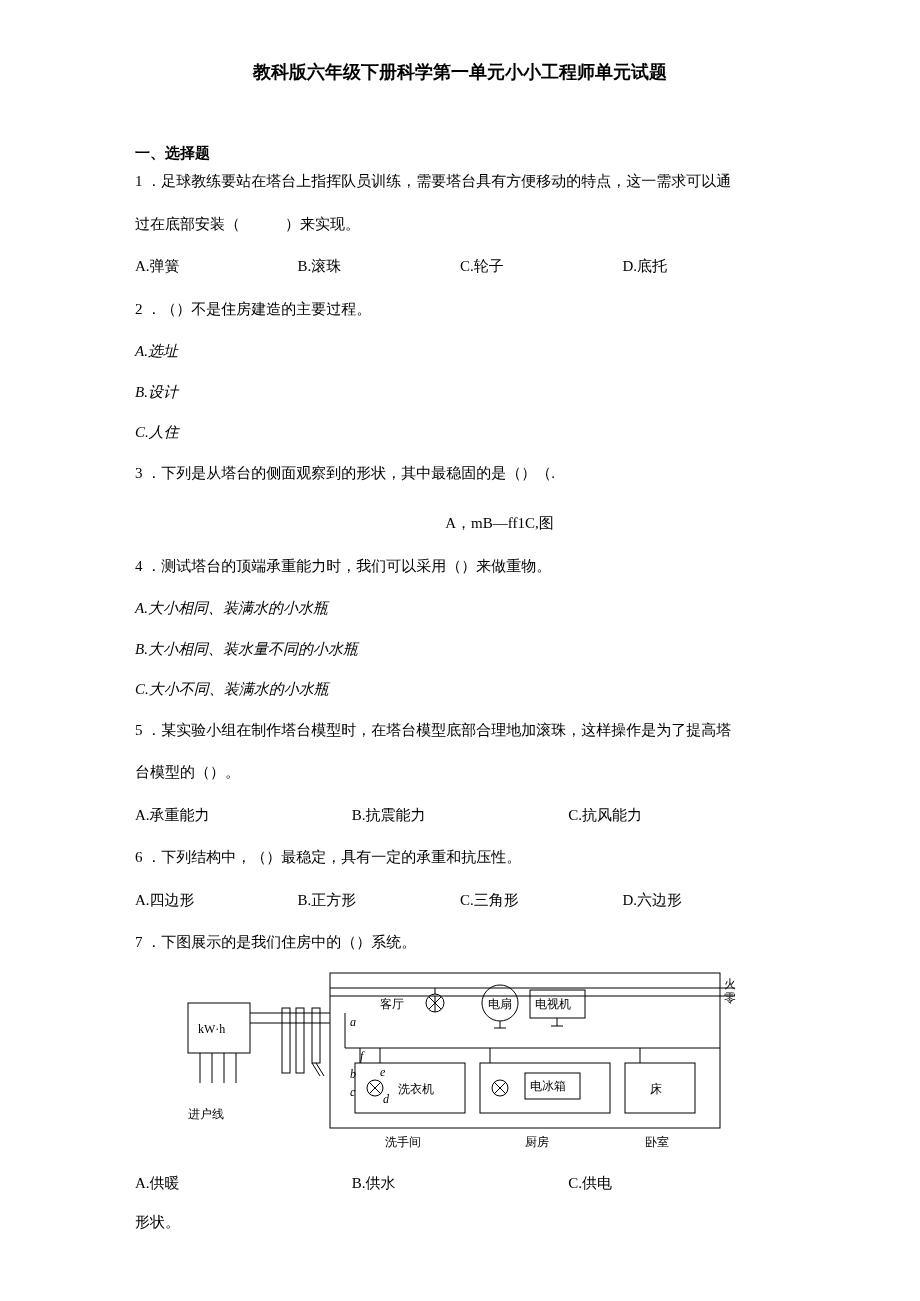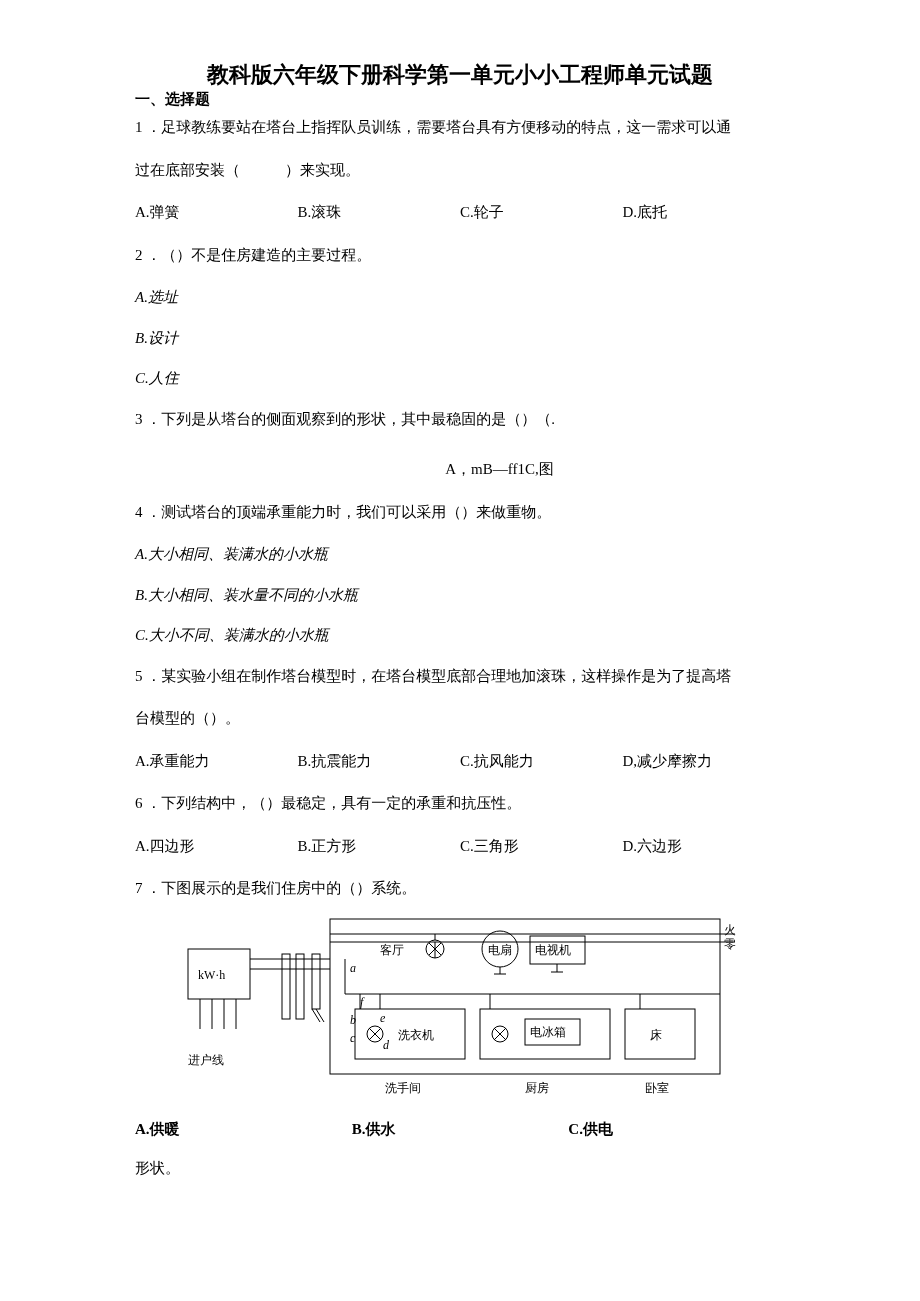--- a/index.html
+++ b/index.html
@@ -7,41 +7,42 @@
       width: 920px;
       min-height: 1301px;
       background: #fff;
       font-family: "SimSun", "宋体", serif;
       padding: 60px 135px 40px 135px;
       color: #000;
       font-size: 15px;
     }
     .title {
       text-align: center;
-      font-size: 22px;
+      font-size: 18px;
       font-weight: bold;
       font-family: "SimHei", "黑体", sans-serif;
+      margin-bottom: 60px;
     }
     .section-heading {
       font-weight: bold;
       font-family: "SimHei", "黑体", sans-serif;
       margin-bottom: 1px;
     }
     .question {
       margin-bottom: 8px;
       line-height: 2.3;
     }
     .options-row {
       display: flex;
       line-height: 2.3;
       margin-bottom: 8px;
       align-items: flex-end;
     }
     .options-row .opt { flex: 1; }
-    .options-row.three .opt { flex: 1; font-weight: bold; }
+    .options-row.three .opt { flex: 1; }
     .option-block {
       line-height: 2.3;
       margin-bottom: 6px;
       font-style: italic;
     }
     .q3-row {
       display: flex;
       line-height: 2.3;
       margin-bottom: 8px;
     }
@@ -90,21 +91,20 @@
 <div class="option-block">A.大小相同、装满水的小水瓶</div>
 <div class="option-block">B.大小相同、装水量不同的小水瓶</div>
 <div class="option-block">C.大小不同、装满水的小水瓶</div>
 
 <div class="question">5 ．某实验小组在制作塔台模型时，在塔台模型底部合理地加滚珠，这样操作是为了提高塔</div>
 <div class="question">台模型的（）。</div>
 <div class="options-row">
   <div class="opt">A.承重能力</div>
   <div class="opt">B.抗震能力</div>
   <div class="opt">C.抗风能力</div>
-  <div class="opt">D,减少摩擦力</div>
 </div>
 
 <div class="question">6 ．下列结构中，（）最稳定，具有一定的承重和抗压性。</div>
 <div class="options-row">
   <div class="opt">A.四边形</div>
   <div class="opt">B.正方形</div>
   <div class="opt">C.三角形</div>
   <div class="opt">D.六边形</div>
 </div>
 

